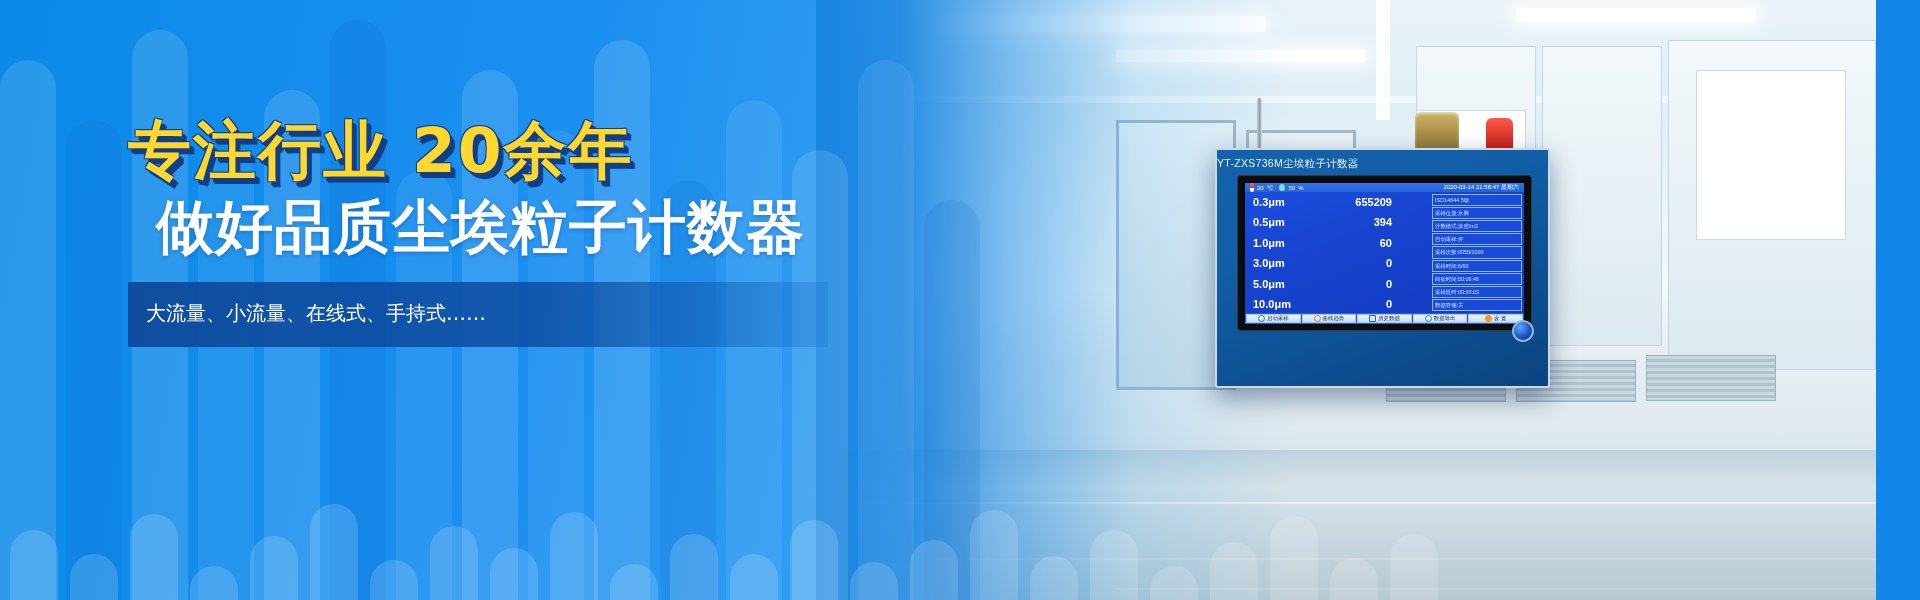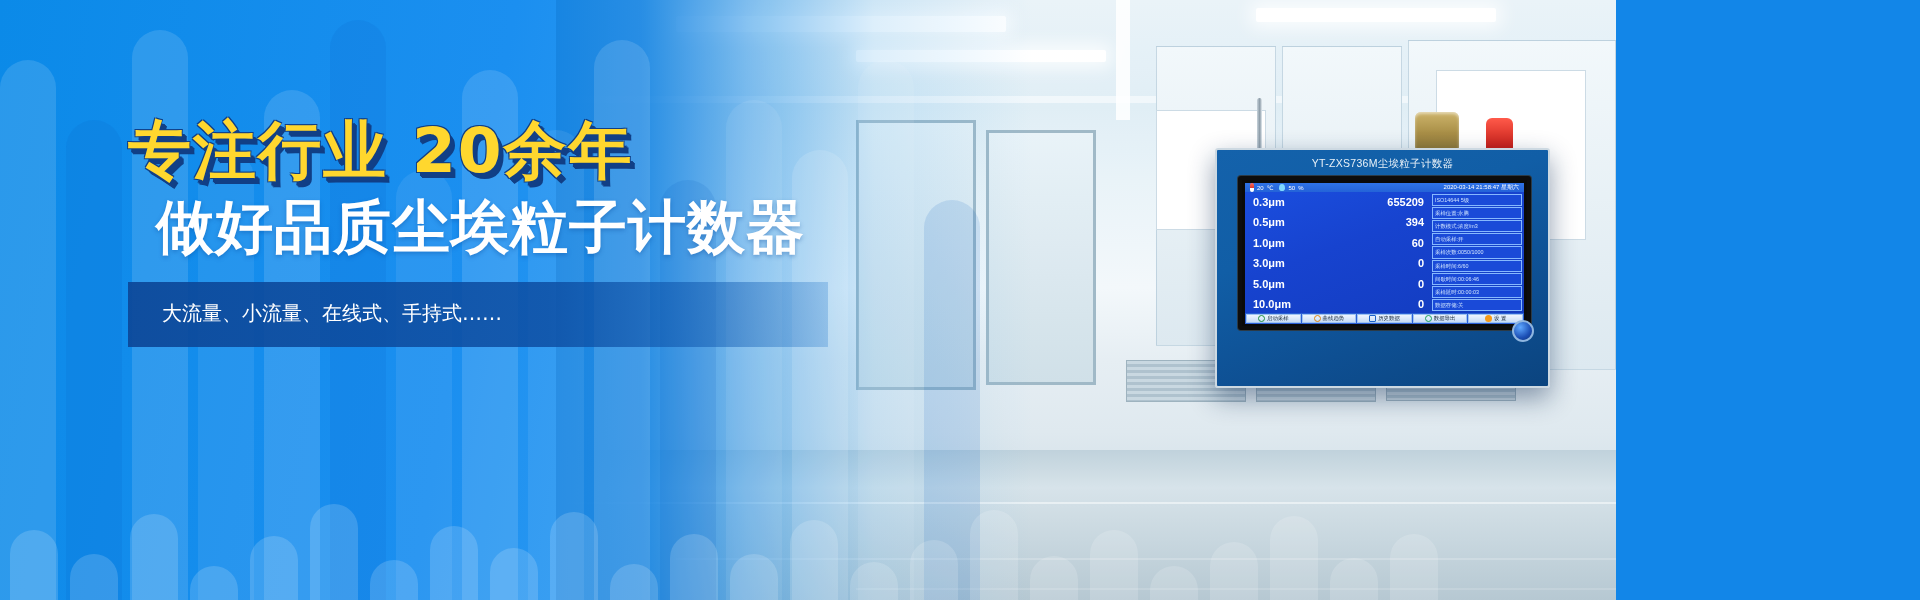--- a/index.html
+++ b/index.html
@@ -2,21 +2,21 @@
 <html><head>
 <meta charset="utf-8">
 <style>
   * { margin:0; padding:0; box-sizing:border-box; }
   html,body { width:1920px; height:600px; overflow:hidden; }
   body {
     font-family:"Liberation Sans","DejaVu Sans",sans-serif;
     background:#1286e8;
   }
   #banner {
-    position:relative; width:1616px; height:600px; overflow:hidden;
+    position:relative; width:1876px; height:600px; overflow:hidden;
     background:linear-gradient(100deg,#0b8ae8 0%,#1b8ff0 30%,#3ea4f2 55%,#8fc9ee 72%,#cfe4f0 86%,#e7f1f6 100%);
   }
 
   
   .photo {
     position:absolute; right:0; top:0; width:1060px; height:600px;
     background:
       
       linear-gradient(180deg,#eaf3f8 0%,#dfeef6 18%,#e9f3f8 30%,#f3f8fb 48%,#e6eef3 60%, #dfe9ef 72%, #cfdde6 85%, #c2d2dc 100%);
     filter:saturate(0.95);
@@ -54,52 +54,52 @@
     white-space:nowrap;
   }
   .h2{
     margin-top:12px;font-size:58px;font-weight:bold;color:#ffffff;letter-spacing:1px;
     font-family:"DejaVu Sans","Liberation Sans",sans-serif;
     line-height:1.1;white-space:nowrap;
     text-shadow:0 2px 4px rgba(8,70,150,.35);
     margin-left:28px;
   }
   .subbar{
-    margin-top:22px;width:700px;padding:14px 18px 16px 34px;
+    margin-top:22px;width:700px;padding:14px 18px 16px 18px;
     background:linear-gradient(90deg,rgba(12,71,152,.92) 0%,rgba(13,78,163,.85) 60%,rgba(20,110,200,.25) 100%);
   }
   .sub{color:#ffffff;font-size:20px;line-height:1.75;white-space:nowrap;
        font-family:"DejaVu Sans","Liberation Sans",sans-serif;}
 
   
   .device{position:absolute;left:1215px;top:148px;width:335px;height:240px;z-index:7;
     background:linear-gradient(160deg,#1462ab 0%,#115ea6 35%,#0e4f92 70%,#0b447f 100%);
     border:2px solid #cdd9e2;border-radius:3px;
     box-shadow:0 10px 26px rgba(10,40,80,.45);}
-  .dev-title{position:absolute;top:7px;left:0;right:0;text-align:center;color:#e9f1f8;font-size:10.5px;letter-spacing:.3px;}
+  .dev-title{position:absolute;top:7px;left:0;right:0;text-align:left;color:#e9f1f8;font-size:10.5px;letter-spacing:.3px;}
   .antenna{position:absolute;left:1257px;top:98px;width:5px;height:54px;background:linear-gradient(90deg,#c9d4dc,#8a9aa6 55%,#e5ecf1);border-radius:3px 3px 0 0;z-index:6;}
   .knob{position:absolute;left:1415px;top:112px;width:44px;height:38px;z-index:6;
     background:linear-gradient(180deg,#cdb46b,#a98f47 55%,#8c7637);border-radius:6px 6px 3px 3px;
     box-shadow:inset 0 2px 3px rgba(255,255,255,.5);}
   .beacon{position:absolute;left:1486px;top:118px;width:27px;height:32px;z-index:6;
     background:linear-gradient(180deg,#ff5a4a,#c21a14);border-radius:6px 6px 2px 2px;}
 
   .lcd{position:absolute;left:21px;top:26px;width:293px;height:154px;
     background:#0a0a0a;border:4px solid #0d0d0d;border-radius:3px;box-shadow:0 0 0 1px #2b3a46;}
   .screen{position:absolute;inset:3px;background:linear-gradient(160deg,#1b4fe0 0%,#1743cf 40%,#123bbd 100%);display:flex;flex-direction:column;}
 
   .lcd-top{height:15px;background:linear-gradient(180deg,#2f73e8,#2463d8);display:flex;align-items:center;
      padding:0 5px;gap:6px;color:#fff;font-size:6px;}
   .lcd-top .sp{flex:1}
   .chip{display:flex;align-items:center;gap:3px;}
   .thermo{width:4px;height:9px;border-radius:2px;background:linear-gradient(180deg,#ff6a5a 0%,#d8352a 60%,#ffffff 60%,#ffffff 100%);}
   .drop{width:6px;height:7px;background:#7fd8ff;border-radius:50% 50% 50% 50%/60% 60% 40% 40%;transform:rotate(0deg);}
   .dt{font-size:6px;}
 
-  .lcd-body{flex:1;display:flex;}
+  .lcd-body{flex:1;display:flex;gap:32px;}
   .chan{flex:1;padding:5px 6px 3px 8px;display:flex;flex-direction:column;justify-content:space-between;}
   .crow{display:flex;justify-content:space-between;color:#fff;font-size:11px;font-weight:bold;line-height:1;}
   .crow .v{font-weight:bold;}
   .side{width:94px;padding:2px 2px;display:flex;flex-direction:column;gap:1px;}
   .sitem{border:1px solid #86b8ff;background:#1a4ad8;color:#cfe4ff;font-size:5.4px;padding:1px 2px;line-height:1.5;white-space:nowrap;overflow:hidden;}
   .lcd-bottom{height:15px;display:flex;gap:1px;padding:1px;background:#2a5fd6;}
   .btn{flex:1;display:flex;align-items:center;justify-content:center;gap:2px;font-size:5.4px;color:#123;border:1px solid #9fc4f2;
        background:linear-gradient(180deg,#eef5ff,#c9ddf6);white-space:nowrap;}
   .btn .g{width:7px;height:7px;border-radius:50%;border:1.4px solid #1d8f3f;}
   .btn.b2 .g{border-color:#d98513;border-radius:50%;}

